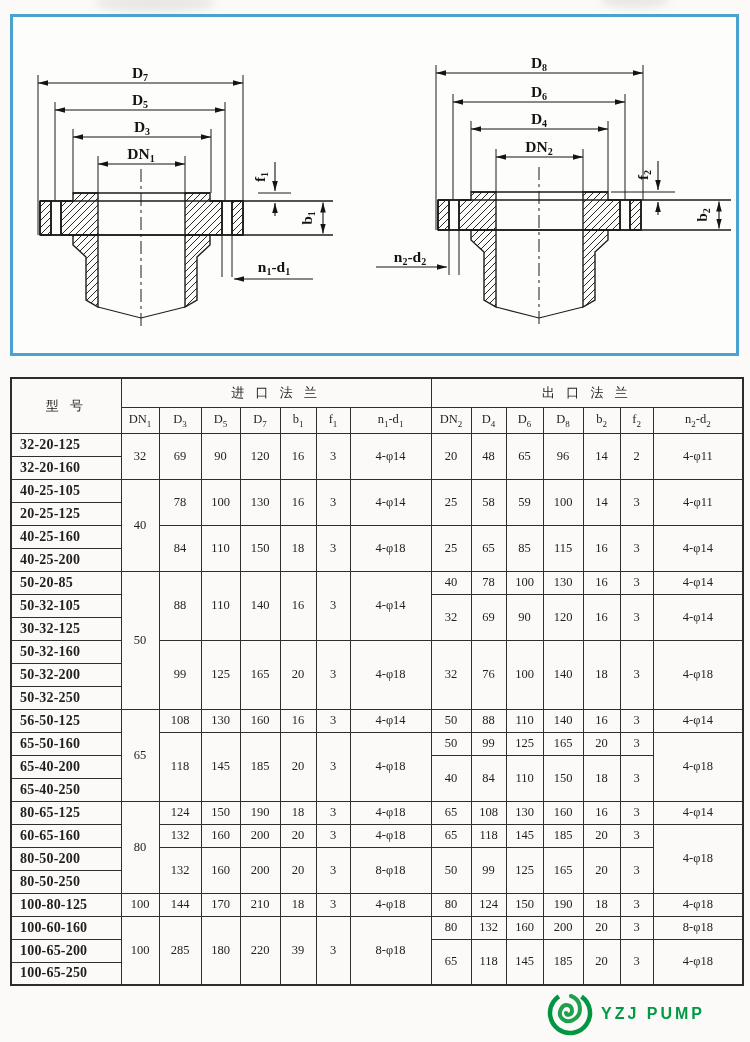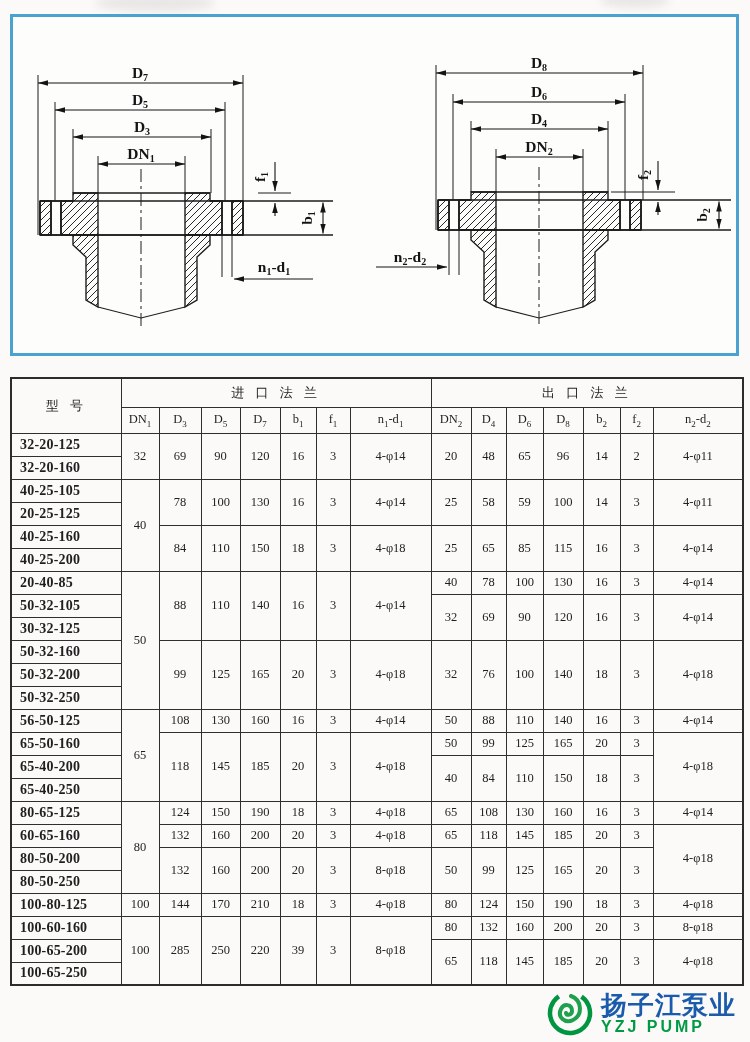--- a/index.html
+++ b/index.html
@@ -232,21 +232,21 @@
           <td rowspan="2">85</td>
           <td rowspan="2">115</td>
           <td rowspan="2">16</td>
           <td rowspan="2">3</td>
           <td rowspan="2">4-φ14</td>
         </tr>
         <tr>
           <td class="model">40-25-200</td>
         </tr>
         <tr>
-          <td class="model">20-40-85</td>
+          <td class="model">50-20-85</td>
           <td rowspan="6">50</td>
           <td rowspan="3">88</td>
           <td rowspan="3">110</td>
           <td rowspan="3">140</td>
           <td rowspan="3">16</td>
           <td rowspan="3">3</td>
           <td rowspan="3">4-φ14</td>
           <td>40</td>
           <td>78</td>
           <td>100</td>
@@ -400,21 +400,21 @@
           <td>150</td>
           <td>190</td>
           <td>18</td>
           <td>3</td>
           <td>4-φ18</td>
         </tr>
         <tr>
           <td class="model">100-60-160</td>
           <td rowspan="3">100</td>
           <td rowspan="3">285</td>
-          <td rowspan="3">250</td>
+          <td rowspan="3">180</td>
           <td rowspan="3">220</td>
           <td rowspan="3">39</td>
           <td rowspan="3">3</td>
           <td rowspan="3">8-φ18</td>
           <td>80</td>
           <td>132</td>
           <td>160</td>
           <td>200</td>
           <td>20</td>
           <td>3</td>
@@ -436,16 +436,15 @@
       </tbody>
   </table>
 </div>
 
 <div class="logo">
   <svg width="48" height="48" viewBox="0 0 48 48">
     <circle cx="24" cy="24" r="20" fill="none" stroke="#009540" stroke-width="4.5" stroke-dasharray="101 25" transform="rotate(-55 24 24)"></circle>
     <path d="M25,7 C36,11 37,26 27,31 C19,35 11,28 15,20 C18,14 26,15 26,22 C26,26 21,27 20,24" fill="none" stroke="#1fa04e" stroke-width="4" stroke-linecap="round"></path>
   </svg>
   <div class="logo-txt">
-    <div class="logo-cn">扬子江泵业</div>
     <div class="logo-en">YZJ PUMP</div>
   </div>
 </div>
 
 </body></html>

